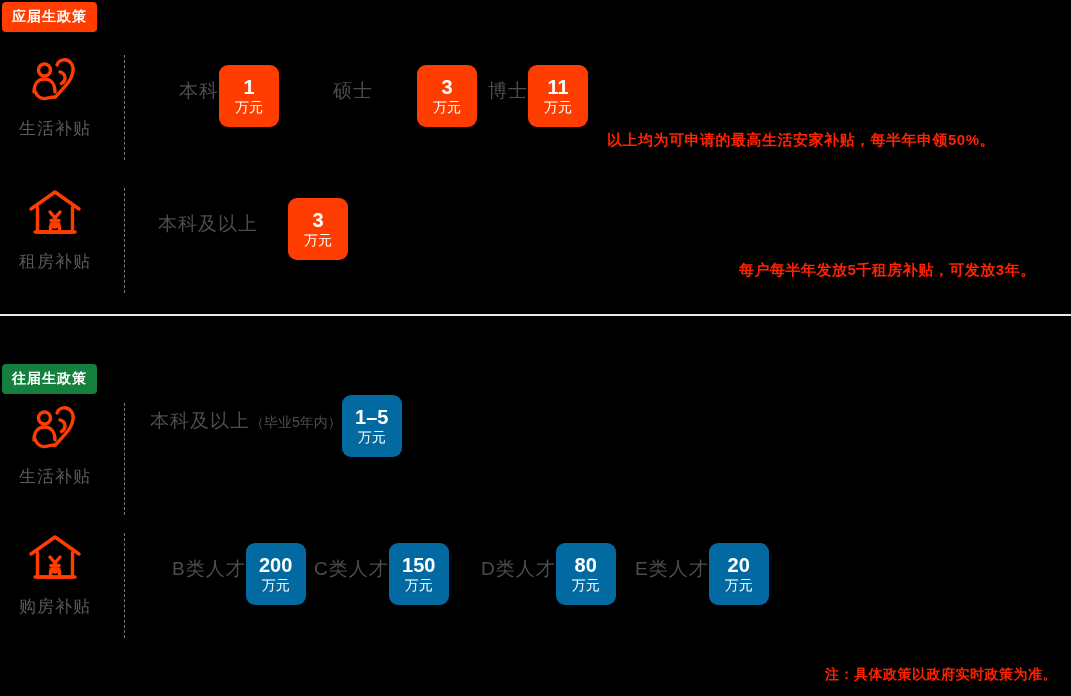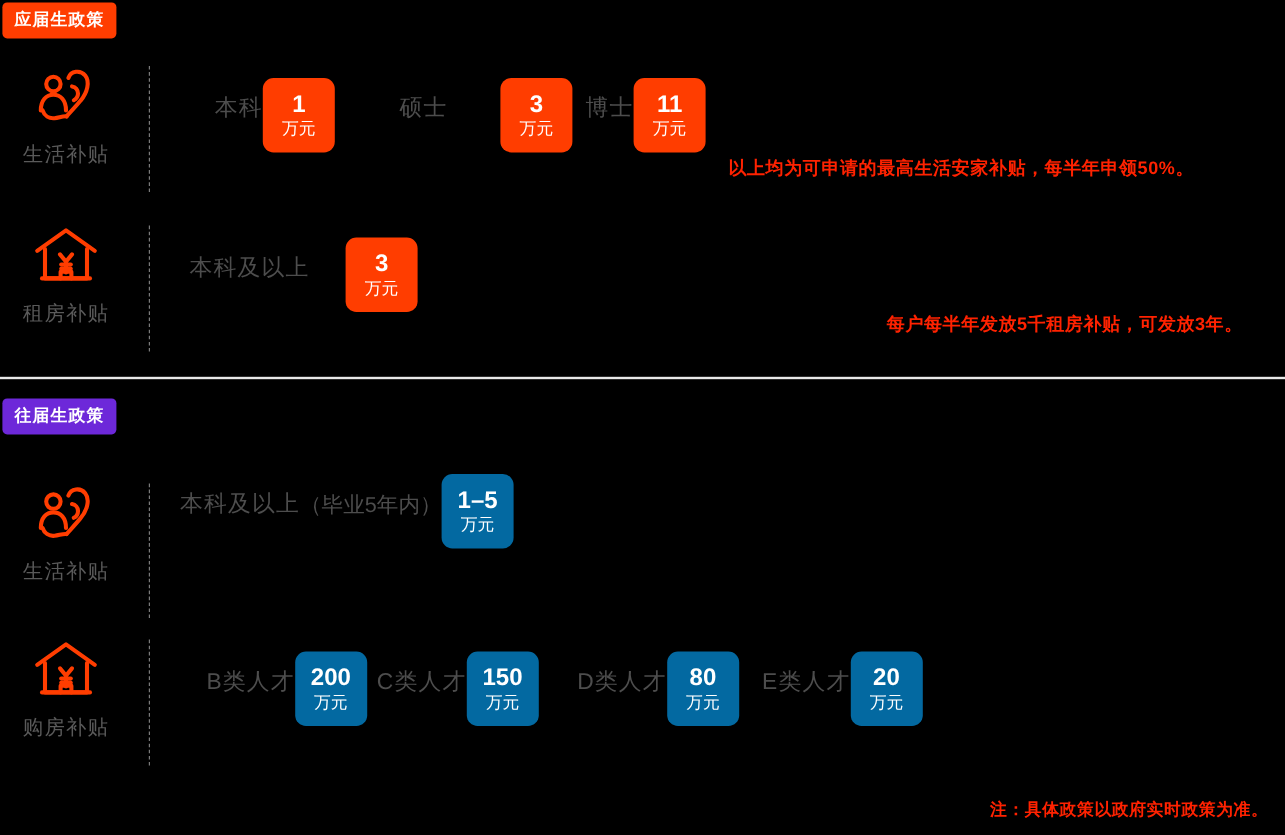--- a/index.html
+++ b/index.html
@@ -33,21 +33,21 @@
     display: flex;
     align-items: center;
     justify-content: center;
     font-size: 14px;
     font-weight: bold;
     letter-spacing: 1px;
     color: #ffffff;
     white-space: nowrap;
   }
   #badge-fresh { top: 2px;  background: #FF3D00; }
-  #badge-prior { top: 332px; background: #6d28d9; }
+  #badge-prior { top: 364px; background: #15803d; }
 
   
   #section-divider {
     position: absolute;
     left: 0;
     top: 314px;
     width: 1071px;
     height: 2px;
     background: #e8e8e8;
   }
@@ -98,21 +98,21 @@
     align-items: center;
   }
   .col-title {
     font-size: 19px;
     color: #4d4d4d;
     letter-spacing: 1px;
     white-space: nowrap;
     line-height: 1.15;
   }
   .col-subtitle {
-    font-size: 18px;
+    font-size: 14px;
     color: #4d4d4d;
     white-space: nowrap;
     line-height: 1.3;
     margin-top: 2px;
   }
   .value-box {
     margin-top: 10px;
     width: 60px;
     height: 62px;
     border-radius: 9px;

